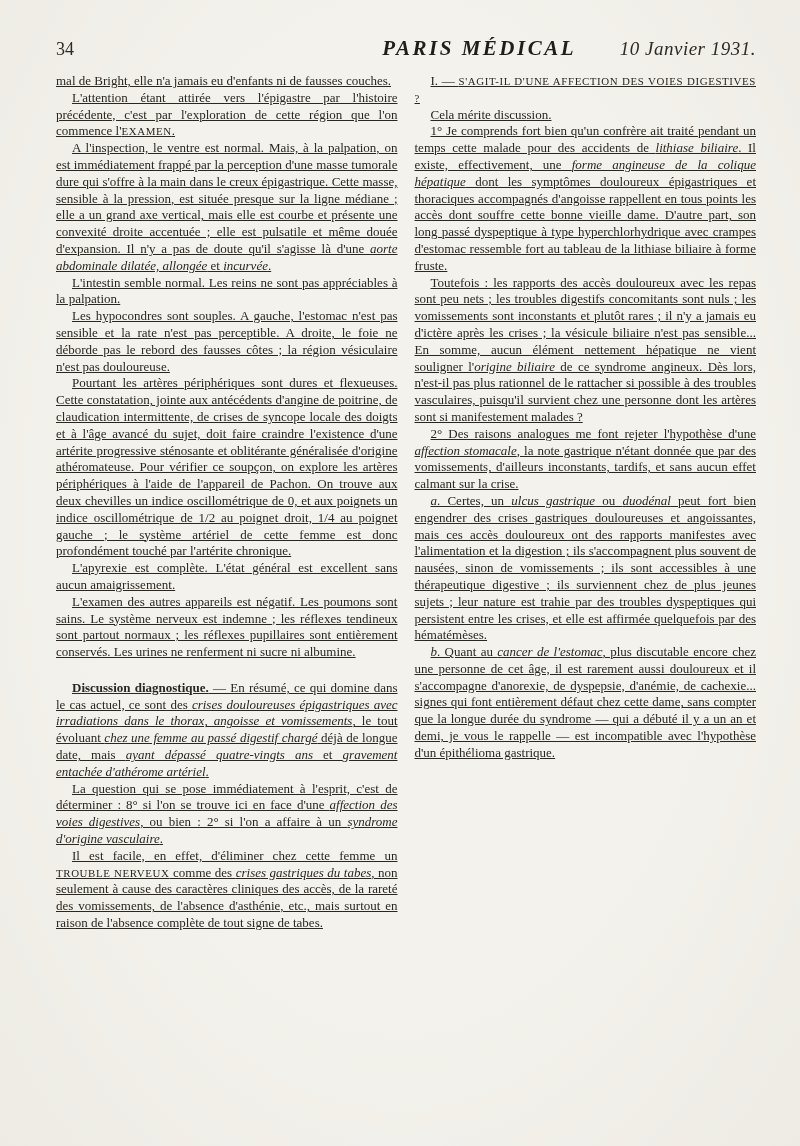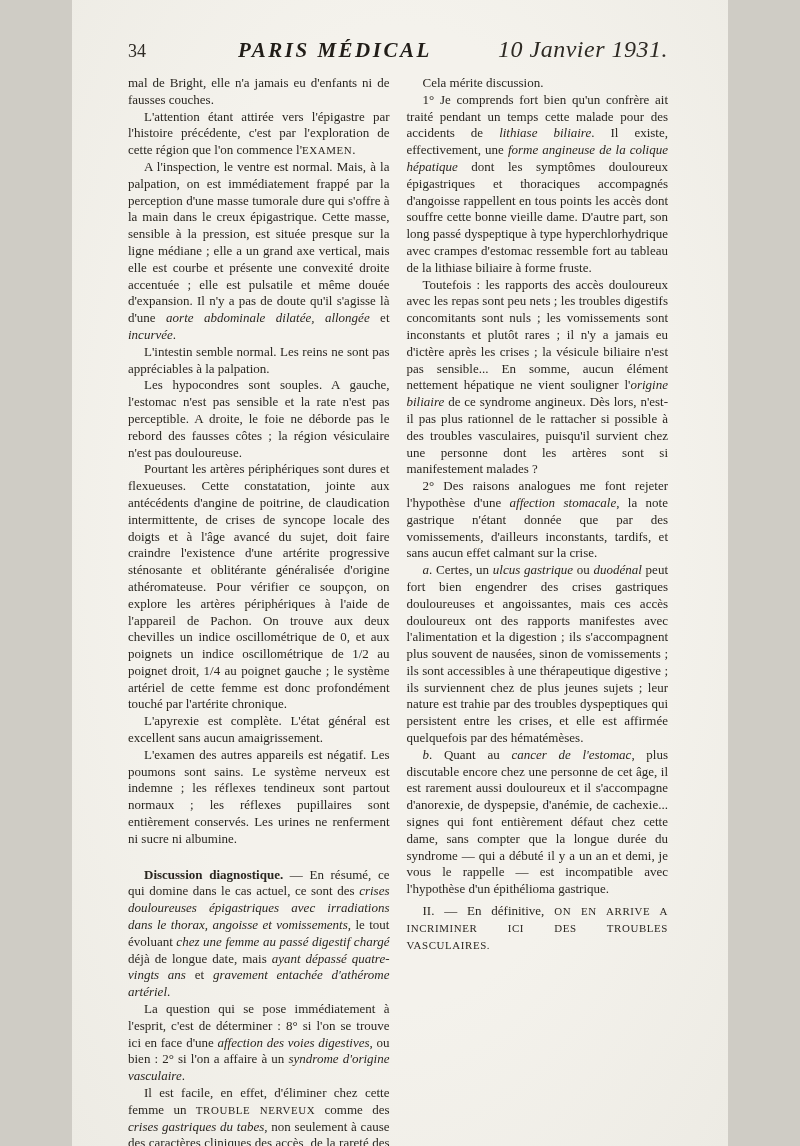--- a/index.html
+++ b/index.html
@@ -1,43 +1,43 @@
 <!DOCTYPE html>
 <html lang="fr"><head>
 <meta charset="utf-8">
 <style>
   html,body{margin:0;padding:0;background:#cfccc5;}
   .page{
     position:relative;
-    width:656px;height:1146px;
+    width:800px;height:1146px;
     margin:0 auto;
     box-sizing:border-box;
-    padding:36px 60px 0 56px;
+    padding:36px 44px 0 56px;
     background:radial-gradient(ellipse at 50% 45%, #f4f2ec 55%, #edebe4 100%);
     color:#2a2620;
     font-family:"Liberation Serif","DejaVu Serif",serif;
     overflow:hidden;
   }
   .header{
     display:flex;align-items:baseline;
     margin-bottom:12px;
   }
   .pagenum{width:110px;font-size:18px;color:#2e2a24;}
   .journal{
-    flex:1;text-align:left;
+    flex:1;text-align:right;
     font-style:italic;font-weight:bold;
     font-size:21px;letter-spacing:2.5px;
     color:#211d18;
   }
   .date{
     width:180px;text-align:right;
-    font-style:italic;font-size:24px;letter-spacing:0.5px;
+    font-style:italic;font-size:19px;letter-spacing:0.5px;
     color:#2e2a24;
   }
-  .columns{display:flex;gap:17px;}
+  .columns{display:flex;gap:17px;text-decoration:underline;}
   .col{
     flex:1;min-width:0;
     text-align:justify;
     font-size:13px;line-height:16.8px;
     hyphens:auto;-webkit-hyphens:auto;
   }
   .col p{margin:0;text-indent:16px;}
   .col p.noindent{text-indent:0;}
   .col p.section{margin-top:19px;}
   .col p.subsection{margin-top:5px;}
@@ -62,22 +62,22 @@
         <p><span>L'intestin semble normal. Les reins ne sont pas appréciables à la palpation.</span></p>
         <p><span>Les hypocondres sont souples. A gauche, l'estomac n'est pas sensible et la rate n'est pas perceptible. A droite, le foie ne déborde pas le rebord des fausses côtes ; la région vésiculaire n'est pas douloureuse.</span></p>
         <p><span>Pourtant les artères périphériques sont dures et flexueuses. Cette constatation, jointe aux antécédents d'angine de poitrine, de claudication intermittente, de crises de syncope locale des doigts et à l'âge avancé du sujet, doit faire craindre l'existence d'une artérite progressive sténosante et oblitérante généralisée d'origine athéromateuse. Pour vérifier ce soupçon, on explore les artères périphériques à l'aide de l'appareil de Pachon. On trouve aux deux chevilles un indice oscillométrique de 0, et aux poignets un indice oscillométrique de 1/2 au poignet droit, 1/4 au poignet gauche ; le système artériel de cette femme est donc profondément touché par l'artérite chronique.</span></p>
         <p><span>L'apyrexie est complète. L'état général est excellent sans aucun amaigrissement.</span></p>
         <p><span>L'examen des autres appareils est négatif. Les poumons sont sains. Le système nerveux est indemne ; les réflexes tendineux sont partout normaux ; les réflexes pupillaires sont entièrement conservés. Les urines ne renferment ni sucre ni albumine.</span></p>
         <p class="section"><span class="bd">Discussion diagnostique.</span><span> — En résumé, ce qui domine dans le cas actuel, ce sont des </span><span class="it">crises douloureuses épigastriques avec irradiations dans le thorax, angoisse et vomissements</span><span>, le tout évoluant </span><span class="it">chez une femme au passé digestif chargé</span><span> déjà de longue date, mais </span><span class="it">ayant dépassé quatre-vingts ans</span><span> et </span><span class="it">gravement entachée d'athérome artériel</span><span>.</span></p>
         <p><span>La question qui se pose immédiatement à l'esprit, c'est de déterminer : 8° si l'on se trouve ici en face d'une </span><span class="it">affection des voies digestives</span><span>, ou bien : 2° si l'on a affaire à un </span><span class="it">syndrome d'origine vasculaire</span><span>.</span></p>
         <p><span>Il est facile, en effet, d'éliminer chez cette femme un </span><span class="caps">TROUBLE NERVEUX</span><span> comme des </span><span class="it">crises gastriques du tabes</span><span>, non seulement à cause des caractères cliniques des accès, de la rareté des vomissements, de l'absence d'asthénie, etc., mais surtout en raison de l'absence complète de tout signe de tabes.</span></p>
       </div>
     <div class="col">
+        <p><span>I. — </span><span class="caps">S'AGIT-IL D'UNE AFFECTION DES VOIES DIGESTIVES ?</span></p>
         <p><span>Cela mérite discussion.</span></p>
         <p><span>1° Je comprends fort bien qu'un confrère ait traité pendant un temps cette malade pour des accidents de </span><span class="it">lithiase biliaire</span><span>. Il existe, effectivement, une </span><span class="it">forme angineuse de la colique hépatique</span><span> dont les symptômes douloureux épigastriques et thoraciques accompagnés d'angoisse rappellent en tous points les accès dont souffre cette bonne vieille dame. D'autre part, son long passé dyspeptique à type hyperchlorhydrique avec crampes d'estomac ressemble fort au tableau de la lithiase biliaire à forme fruste.</span></p>
         <p><span>Toutefois : les rapports des accès douloureux avec les repas sont peu nets ; les troubles digestifs concomitants sont nuls ; les vomissements sont inconstants et plutôt rares ; il n'y a jamais eu d'ictère après les crises ; la vésicule biliaire n'est pas sensible... En somme, aucun élément nettement hépatique ne vient souligner l'</span><span class="it">origine biliaire</span><span> de ce syndrome angineux. Dès lors, n'est-il pas plus rationnel de le rattacher si possible à des troubles vasculaires, puisqu'il survient chez une personne dont les artères sont si manifestement malades ?</span></p>
         <p><span>2° Des raisons analogues me font rejeter l'hypothèse d'une </span><span class="it">affection stomacale</span><span>, la note gastrique n'étant donnée que par des vomissements, d'ailleurs inconstants, tardifs, et sans aucun effet calmant sur la crise.</span></p>
         <p><span class="it">a</span><span>. Certes, un </span><span class="it">ulcus gastrique</span><span> ou </span><span class="it">duodénal</span><span> peut fort bien engendrer des crises gastriques douloureuses et angoissantes, mais ces accès douloureux ont des rapports manifestes avec l'alimentation et la digestion ; ils s'accompagnent plus souvent de nausées, sinon de vomissements ; ils sont accessibles à une thérapeutique digestive ; ils surviennent chez de plus jeunes sujets ; leur nature est trahie par des troubles dyspeptiques qui persistent entre les crises, et elle est affirmée quelquefois par des hématémèses.</span></p>
         <p><span class="it">b</span><span>. Quant au </span><span class="it">cancer de l'estomac</span><span>, plus discutable encore chez une personne de cet âge, il est rarement aussi douloureux et il s'accompagne d'anorexie, de dyspepsie, d'anémie, de cachexie... signes qui font entièrement défaut chez cette dame, sans compter que la longue durée du syndrome — qui a débuté il y a un an et demi, je vous le rappelle — est incompatible avec l'hypothèse d'un épithélioma gastrique.</span></p>
-        <p class="subsection"><span>II. — En définitive, </span><span class="caps">ON EN ARRIVE A INCRIMINER ICI DES TROUBLES VASCULAIRES.</span></p>
       </div>
   </div>
 </div>
 
 </body></html>

